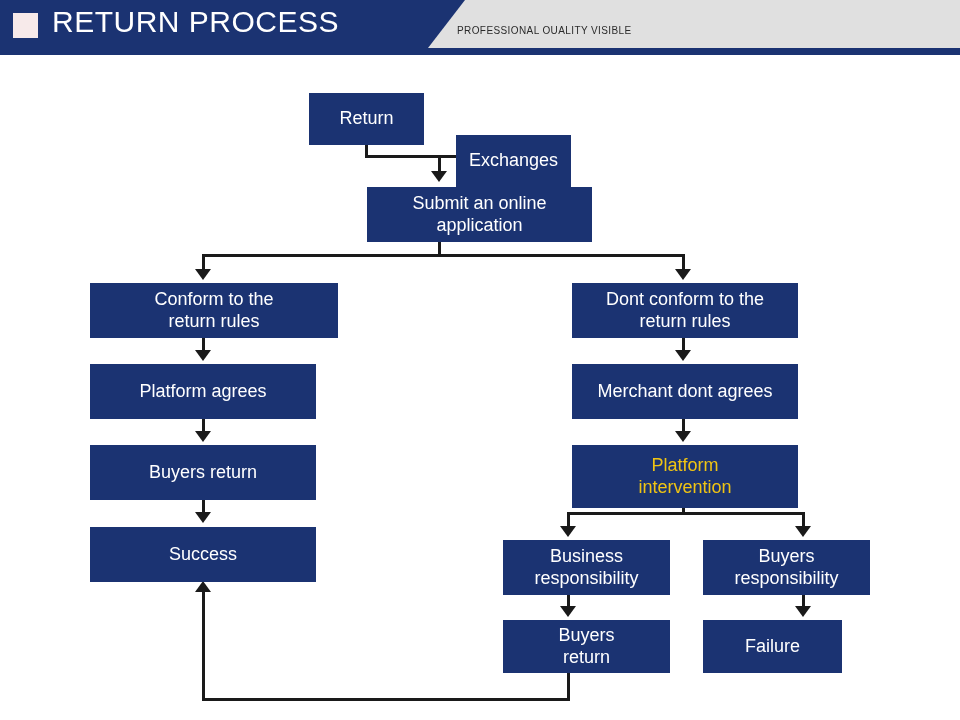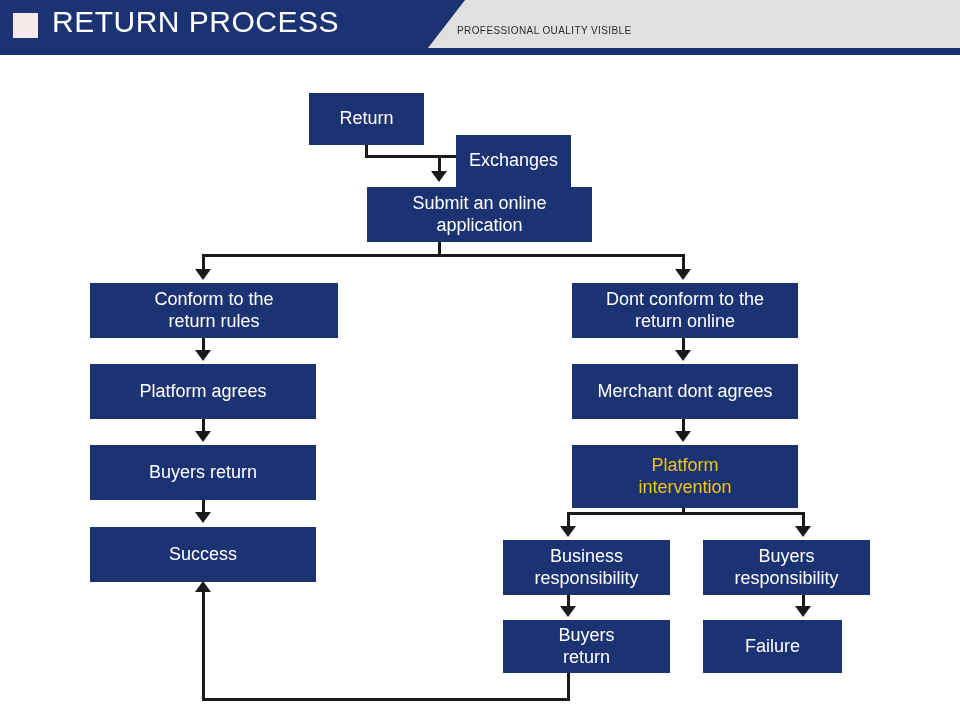--- a/index.html
+++ b/index.html
@@ -175,21 +175,21 @@
 
     <div class="node" style="left:456px; top:93px; width:115px; height:52px;margin-top:42px;">Exchanges</div>
 
     <div class="node" style="left:327px; top:187px; width:225px; height:55px;margin-left:40px;">Submit an online
 application</div>
 
     <div class="node" style="left:90px; top:283px; width:248px; height:55px;">Conform to the
 return rules</div>
 
     <div class="node" style="left:572px; top:283px; width:226px; height:55px;">Dont conform to the
-return online</div>
+return rules</div>
 
     <div class="node" style="left:90px; top:364px; width:226px; height:55px;">Platform agrees</div>
 
     <div class="node" style="left:572px; top:364px; width:226px; height:55px;">Merchant dont agrees</div>
 
     <div class="node" style="left:90px; top:445px; width:226px; height:55px;">Buyers return</div>
 
     <div class="node accent" style="left:572px; top:445px; width:226px; height:63px;">Platform
 intervention</div>
 

